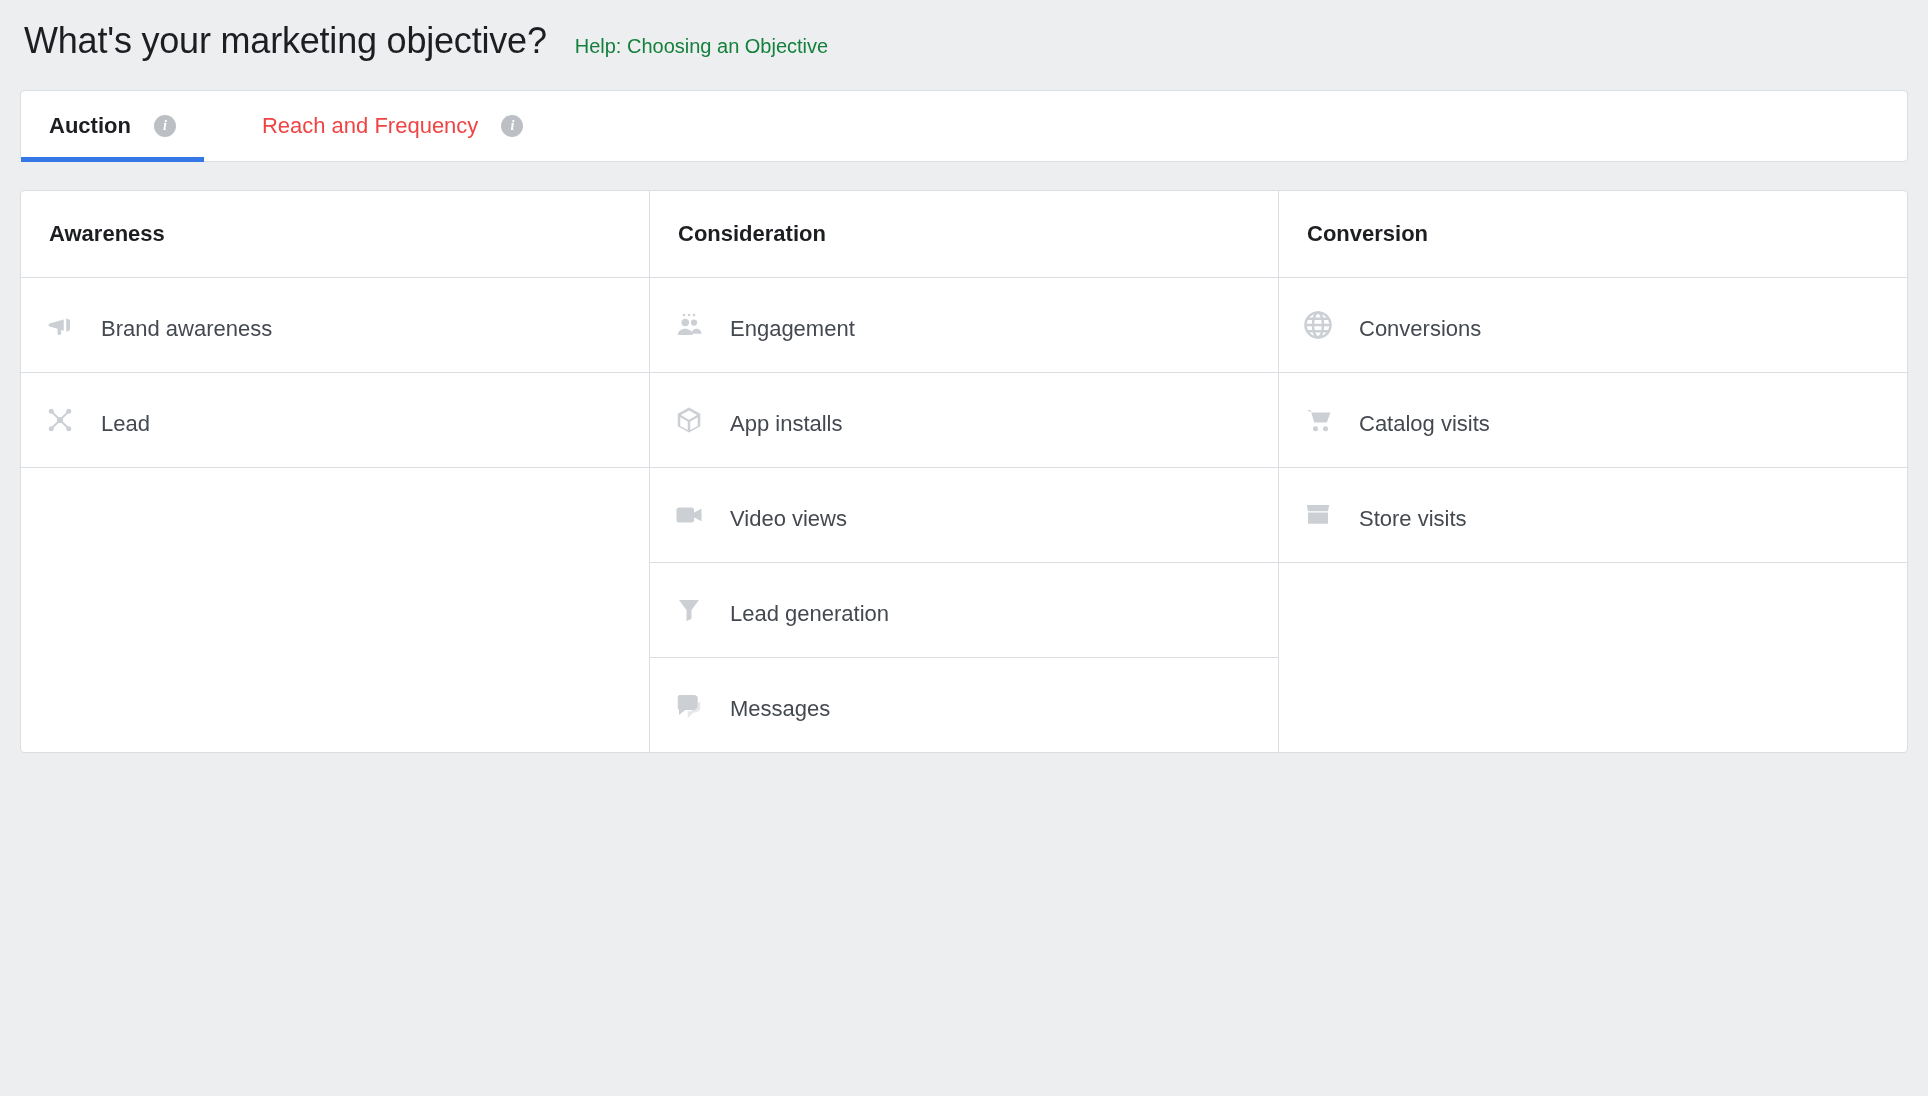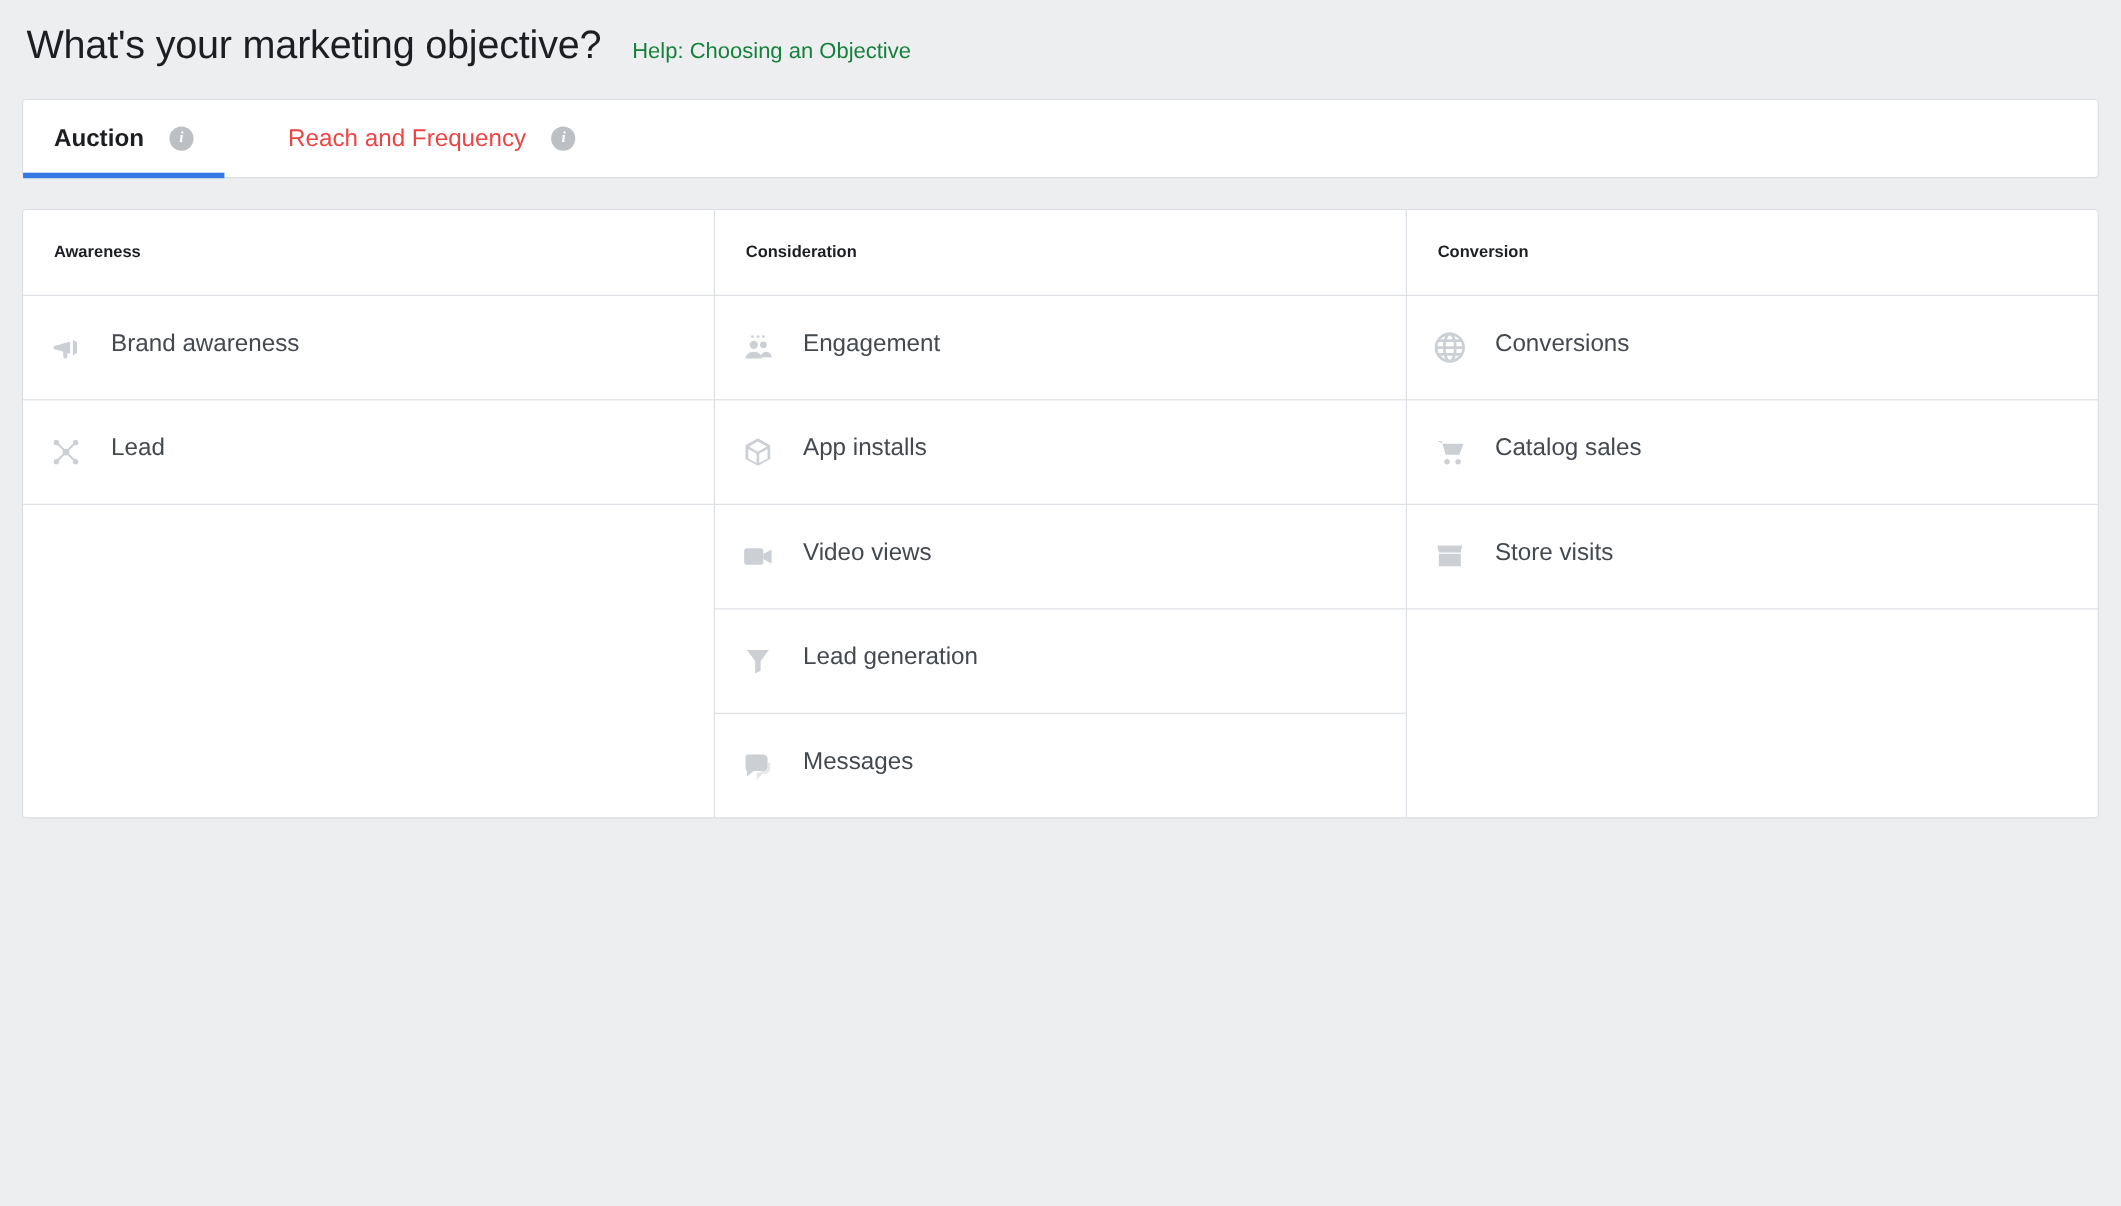--- a/index.html
+++ b/index.html
@@ -84,28 +84,28 @@
       border-radius: 4px;
       display: flex;
     }
     .column {
       flex: 1;
       border-right: 1px solid #dadde1;
     }
     .column:last-child { border-right: none; }
     .column-header {
       padding: 30px 28px;
-      font-size: 15px;
+      font-size: 22px;
       font-weight: 700;
       color: #1c1e21;
       border-bottom: 1px solid #dadde1;
     }
     .option {
       display: flex;
-      align-items: flex-start;
+      align-items: flex-end;
       gap: 24px;
       padding: 30px 22px;
       border-bottom: 1px solid #dadde1;
       cursor: pointer;
     }
     .option-label {
       font-size: 22px;
       color: #444950;
     }
     .icon-wrap {
@@ -240,21 +240,21 @@
     </div>
 
     <div class="option">
       <span class="icon-wrap">
         <svg viewBox="0 0 24 24">
             <path d="M3 4h3l3 10h10l3-8H7"></path>
             <circle cx="10" cy="19" r="2"></circle>
             <circle cx="18" cy="19" r="2"></circle>
           </svg>
       </span>
-      <span class="option-label">Catalog sales</span>
+      <span class="option-label">Catalog visits</span>
     </div>
 
     <div class="option">
       <span class="icon-wrap">
         <svg viewBox="0 0 24 24">
             <path d="M3 4h18l-1 5H4L3 4zm1 6h16v9H4V10zm11 3a2 2 0 1 1 4 0v6h-4v-6z"></path>
           </svg>
       </span>
       <span class="option-label">Store visits</span>
     </div>

